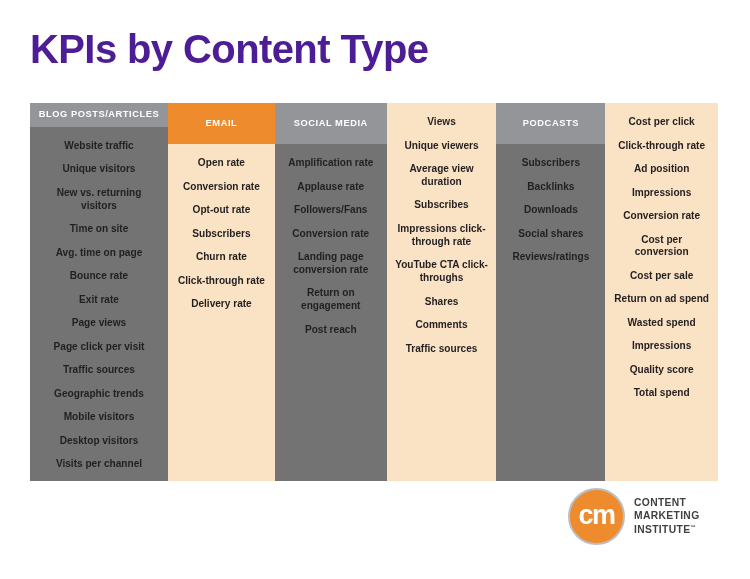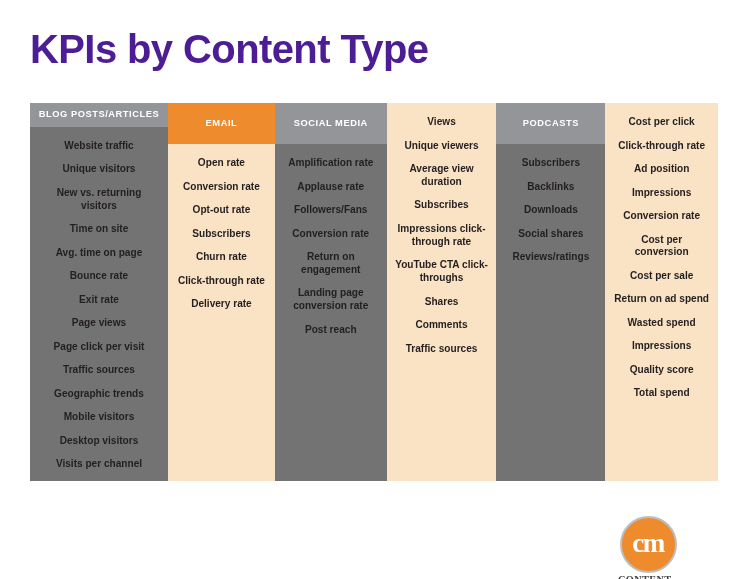--- a/index.html
+++ b/index.html
@@ -85,27 +85,26 @@
   
   .tone-gray   .col-header { background: #939598; }
   .tone-gray   .col-body   { background: #737373; }
   .tone-orange .col-header { background: #EE8B2D; }
   .tone-orange .col-body   { background: #FAE2C5; }
 
   
   #cmi-logo {
     position: absolute;
     left: 568px;
-    top: 516px;
+    top: 486px;
     width: 160px;
     height: 60px;
     display: flex;
-    flex-direction: column;
+    flex-direction: row;
     align-items: center;
-    font-family: Liberation Serif, serif;
   }
   .logo-mark {
     position: relative;
     width: 57px;
     height: 57px;
     flex: 0 0 auto;
   }
   .logo-ring {
     position: absolute;
     left: 0; top: 0;
@@ -189,22 +188,22 @@
     </div>
     <div class="kpi-column tone-gray" style="width: 115px;">
       <div class="col-header">
         <div>SOCIAL MEDIA</div>
       </div>
       <div class="col-body">
         <div class="kpi-item">Amplification rate</div>
         <div class="kpi-item">Applause rate</div>
         <div class="kpi-item">Followers/Fans</div>
         <div class="kpi-item">Conversion rate</div>
+        <div class="kpi-item">Landing page conversion rate</div>
         <div class="kpi-item">Return on engagement</div>
-        <div class="kpi-item">Landing page conversion rate</div>
         <div class="kpi-item">Post reach</div>
       </div>
     </div>
     <div class="kpi-column tone-orange" style="width: 113px;">
       <div class="col-body">
         <div class="kpi-item">Views</div>
         <div class="kpi-item">Unique viewers</div>
         <div class="kpi-item">Average view duration</div>
         <div class="kpi-item">Subscribes</div>
         <div class="kpi-item">Impressions click-through rate</div>

